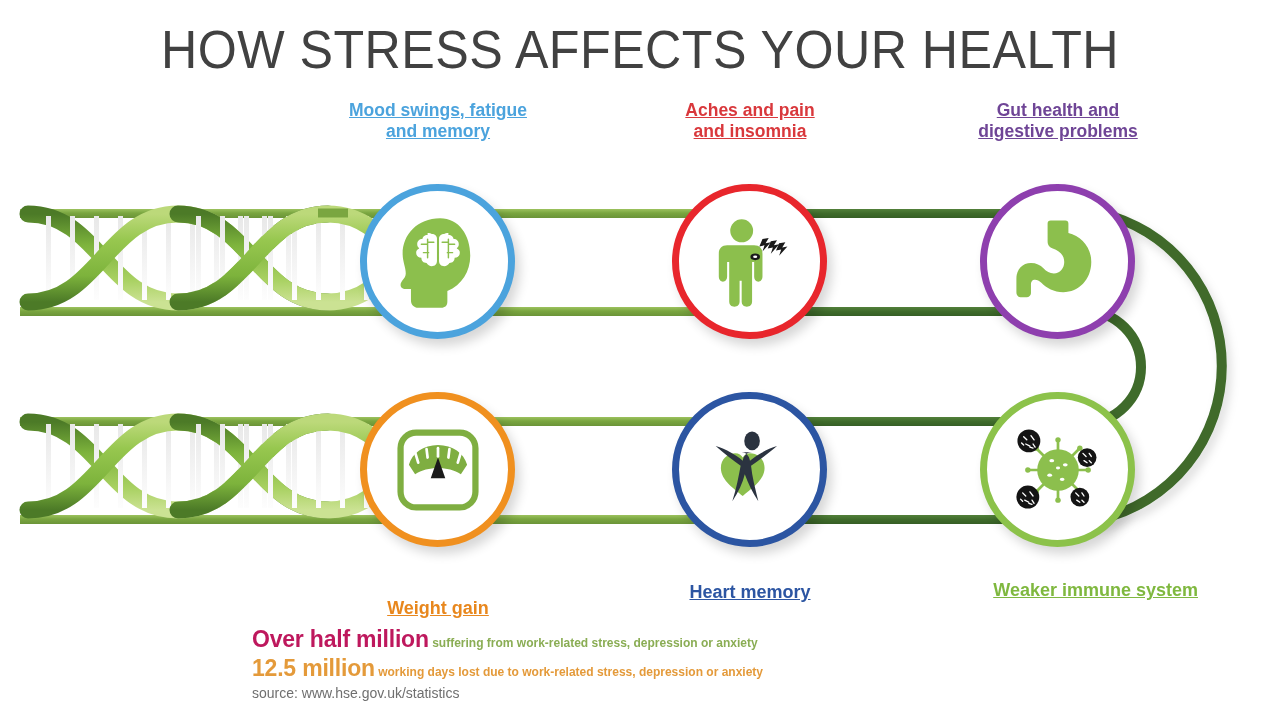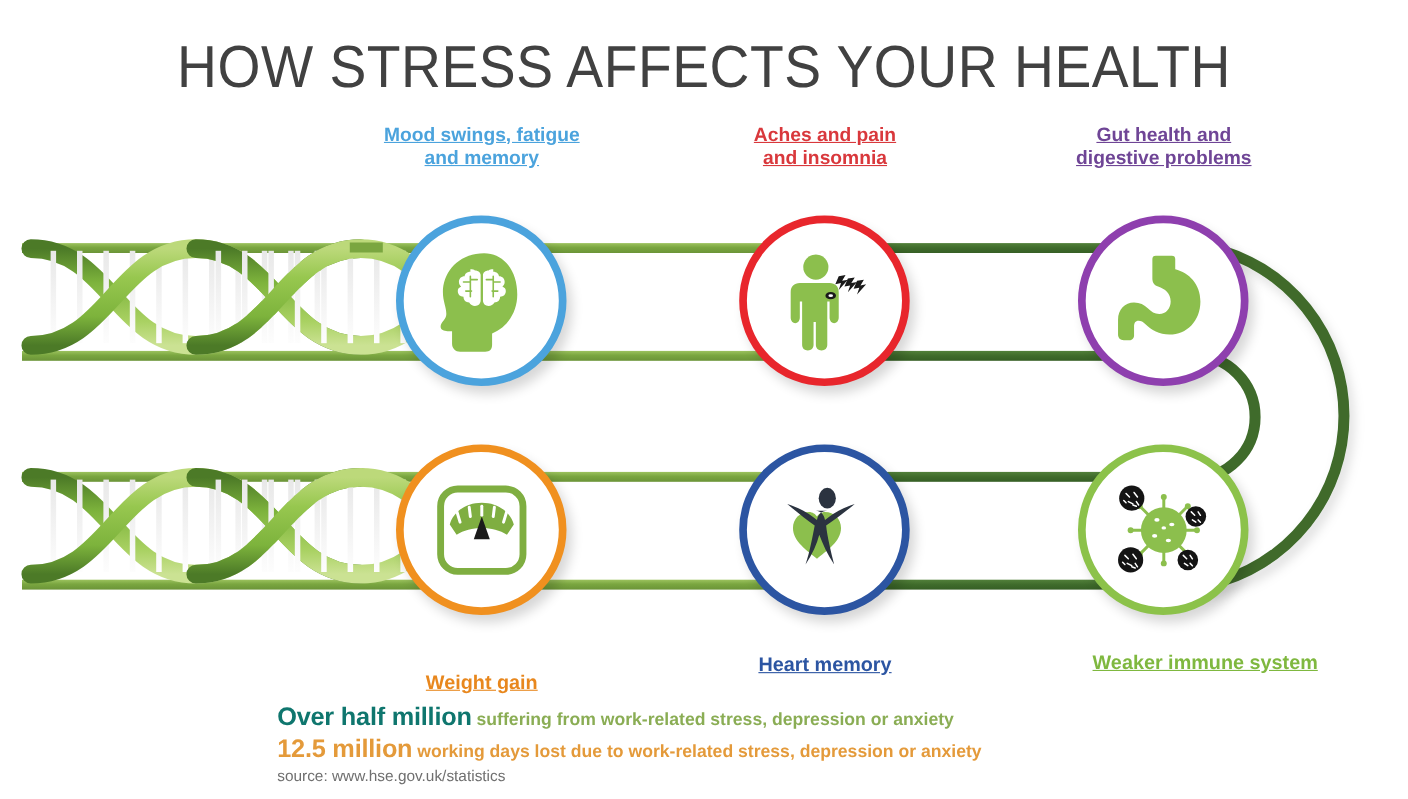--- a/index.html
+++ b/index.html
@@ -1,20 +1,20 @@
 <!DOCTYPE html>
 <html><head>
 <meta charset="utf-8">
 <style>
   html,body{margin:0;padding:0;}
   body{
     width:1280px;height:726px;background:#ffffff;overflow:hidden;
     font-family:"Liberation Sans", sans-serif;position:relative;
   }
-  #stage{position:absolute;left:0;top:16px;width:1280px;height:668px;}
+  #stage{position:absolute;left:0;top:4px;width:1280px;height:668px;}
 
   
   .title{
     position:absolute;left:0;top:14px;width:1280px;text-align:center;
     font-family:"Liberation Sans", sans-serif;
     font-size:54px;font-weight:300;letter-spacing:.5px;color:#414141;
     transform:scaleX(.93);transform-origin:50% 50%;white-space:nowrap;
   }
 
   
@@ -38,21 +38,21 @@
     font-size:17.5px;font-weight:bold;white-space:pre-line;
     font-family:"Liberation Sans", sans-serif;
     text-decoration:underline;
   }
   .cap-one{white-space:nowrap;font-size:18px;}
 
   
   .stats{position:absolute;left:252px;top:622px;width:900px;}
   .stat-line{margin:0 0 2px 0;white-space:nowrap;}
   .stat-big{font-size:23px;font-weight:bold;letter-spacing:-.2px;}
-  .stat-small{font-size:16px;font-weight:bold;}
+  .stat-small{font-size:12px;font-weight:bold;}
   .src{
     position:absolute;left:252px;top:681px;font-size:14px;color:#6f6f6f;
     font-weight:normal;white-space:nowrap;
   }
 </style>
 </head>
 <body>
 
 <div id="stage">
 
@@ -265,21 +265,21 @@
 and insomnia</div>
     <div class="cap" style="left:928px;top:96px;width:260px;color:#6f4596;">Gut health and
 digestive problems</div>
 
     <div class="cap cap-one" style="left:308px;top:578px;width:260px;color:#e8871d;margin-top:16px;">Weight gain</div>
     <div class="cap cap-one" style="left:630px;top:578px;width:240px;color:#2c55a2;">Heart memory</div>
     <div class="cap cap-one" style="left:918px;top:576px;width:280px;color:#7fb83f;text-align:right;">Weaker immune system</div>
 
     <div class="stats">
       <p class="stat-line">
-        <span class="stat-big" style="color:#0f766e;">Over half million</span><span class="stat-small" style="color:#8aad54;"> suffering from work-related  stress, depression or anxiety</span>
+        <span class="stat-big" style="color:#be185d;">Over half million</span><span class="stat-small" style="color:#8aad54;"> suffering from work-related  stress, depression or anxiety</span>
       </p>
       <p class="stat-line">
         <span class="stat-big" style="color:#e49a3a;">12.5 million</span><span class="stat-small" style="color:#e49a3a;"> working days lost due to work-related stress, depression or anxiety</span>
       </p>
     </div>
 
     <div class="src">source: www.hse.gov.uk/statistics</div>
 
   </div>
 

